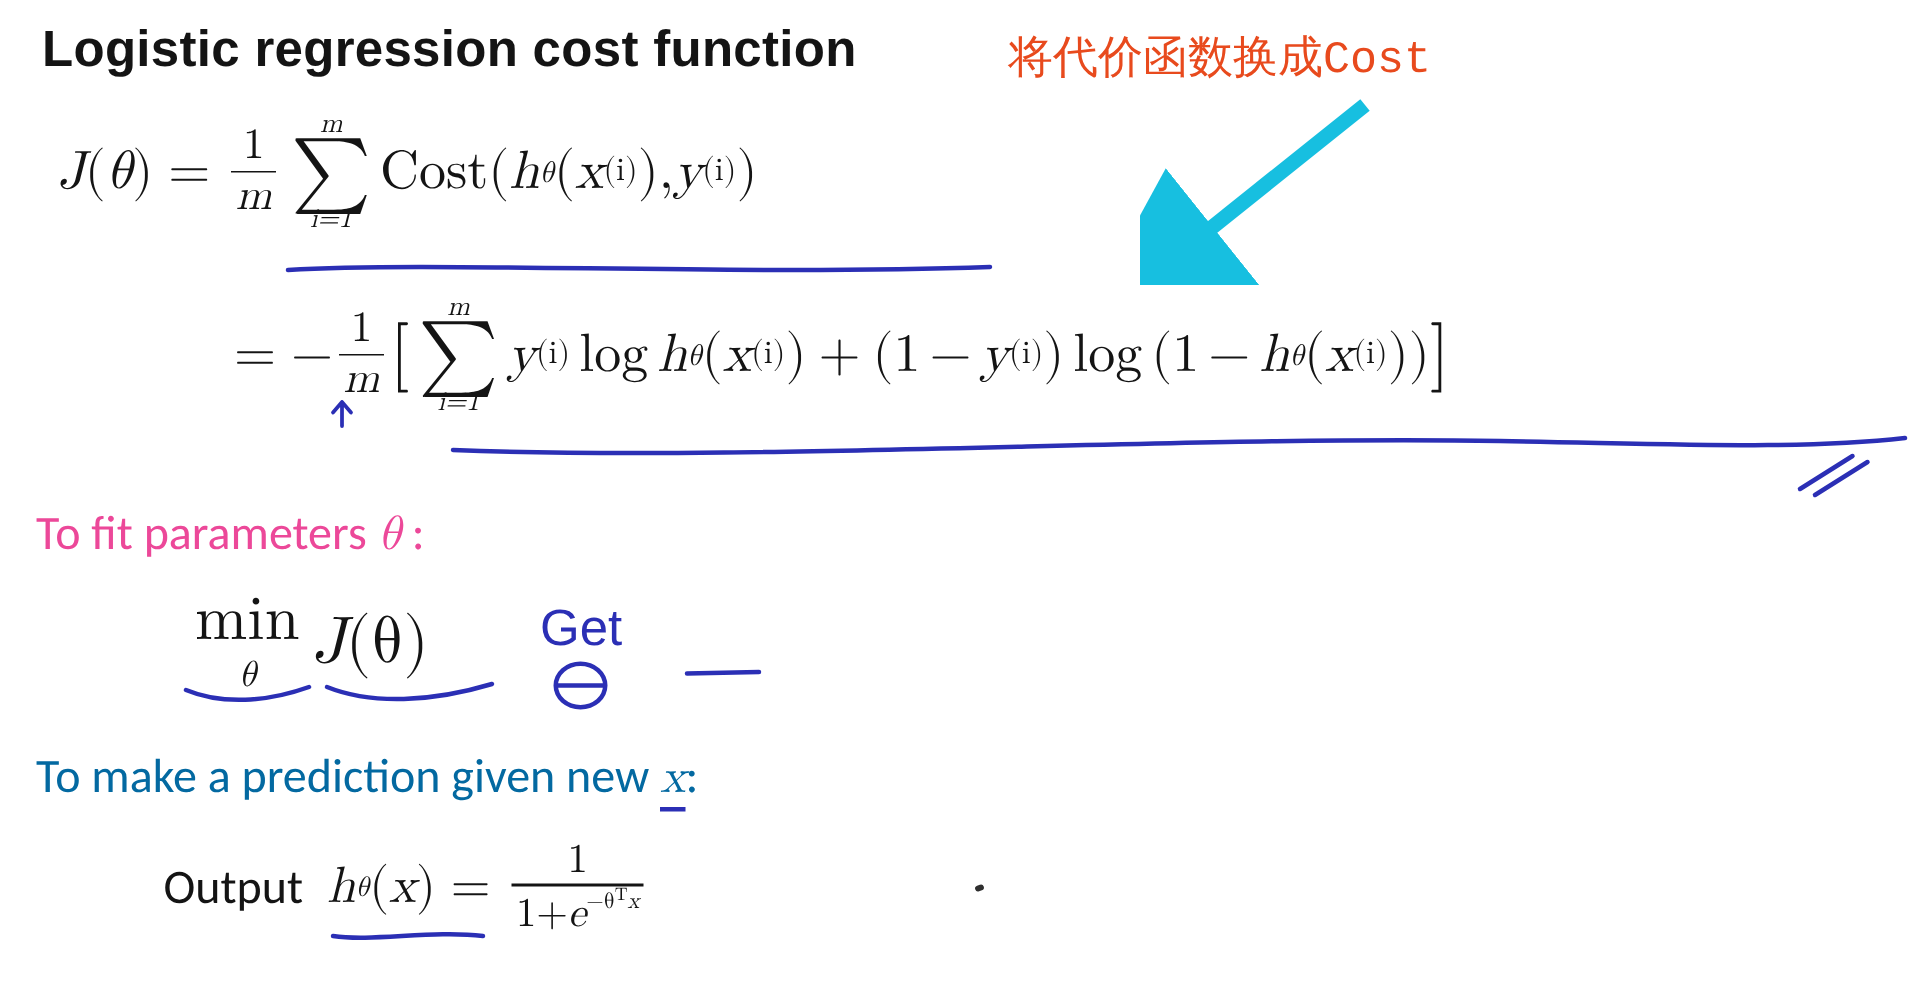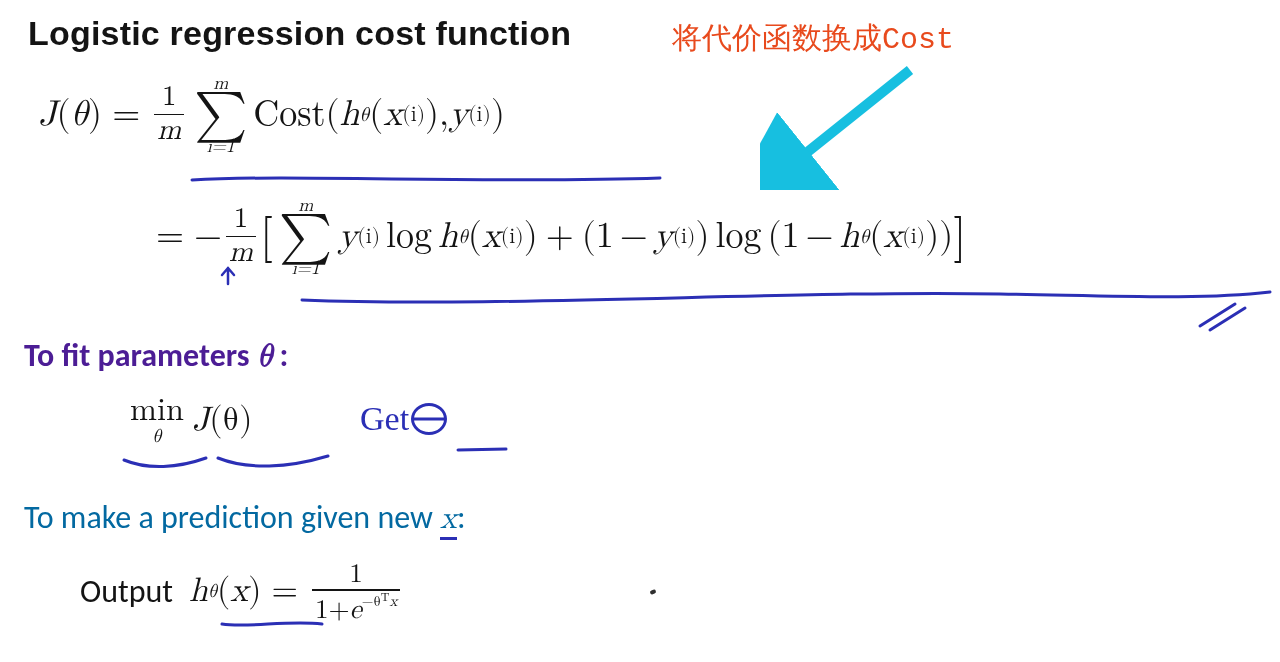--- a/index.html
+++ b/index.html
@@ -83,53 +83,52 @@
     line-height: 0.9;
   }
 
   
   .line-fit {
     position: absolute;
     left: 24px;
     top: 336px;
     font-size: 32px;
     font-family: Calibri, "Segoe UI", Arial, sans-serif;
-    color: #4c1d95;
-    font-weight: bold;
+    color: #ec4899;
   }
   .line-pred {
     position: absolute;
     left: 24px;
     top: 498px;
     font-size: 32px;
     font-family: Calibri, "Segoe UI", Arial, sans-serif;
     color: #0369a1;
   }
 
   
   .eq-min {
     position: absolute;
     left: 130px;
     top: 394px;
-    font-size: 34px;
+    font-size: 44px;
   }
   .min-stack {
     display: inline-flex;
     flex-direction: column;
     align-items: center;
     vertical-align: middle;
     line-height: 1;
   }
   .min-stack .top { font-size: 0.95em; }
   .min-stack .bot { font-size: 0.55em; font-style: italic; margin-top: 2px; }
 
   
   .eq-out {
     position: absolute;
-    left: 80px;
+    left: 109px;
     top: 560px;
     font-size: 34px;
     display: flex;
     align-items: center;
   }
   .eq-out .output-word {
     font-family: Calibri, "Segoe UI", Arial, sans-serif;
     font-size: 32px;
     margin-right: 16px;
   }
@@ -158,26 +157,27 @@
   
   .blue-ink { position: absolute; pointer-events: none; }
   .blue-ink svg { overflow: visible; }
   .ink-stroke { stroke: #2b2fb5; fill: none; stroke-linecap: round; stroke-linejoin: round; }
 
   
   .get-theta {
     position: absolute;
     left: 360px;
     top: 400px;
-    font-family: Liberation Serif, serif;
+    font-family: Liberation Sans, sans-serif;
     font-size: 34px;
     color: #2b2fb5;
     display: flex;
     align-items: center;
     gap: 2px;
+    flex-direction: column;
   }
   .theta-circle {
     display:inline-block;
     width: 30px; height: 26px;
     border: 3px solid #2b2fb5;
     border-radius: 50%;
     position: relative;
   }
   .theta-circle::after {
     content:"";

